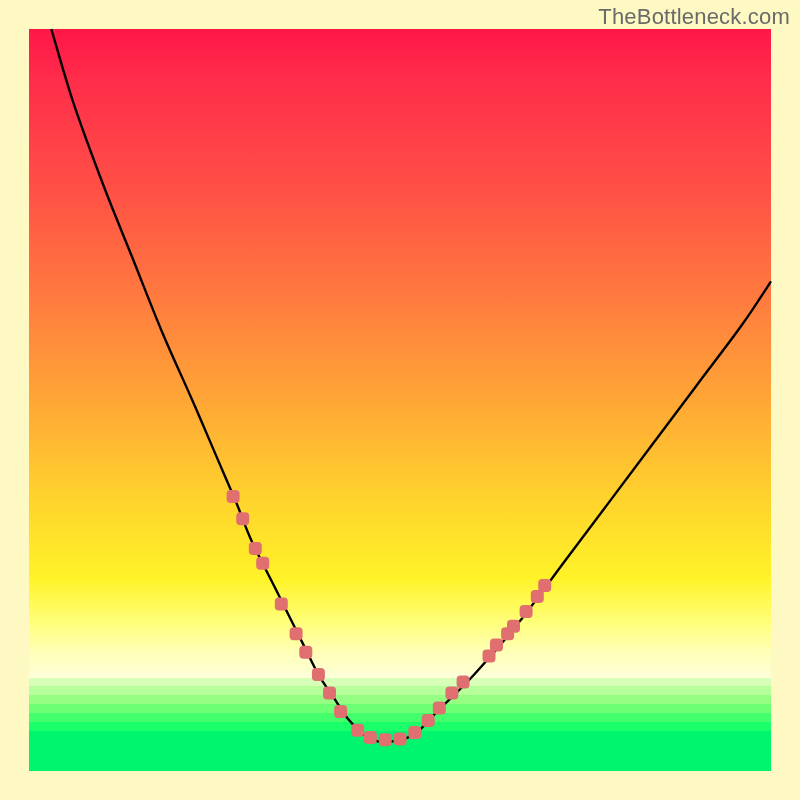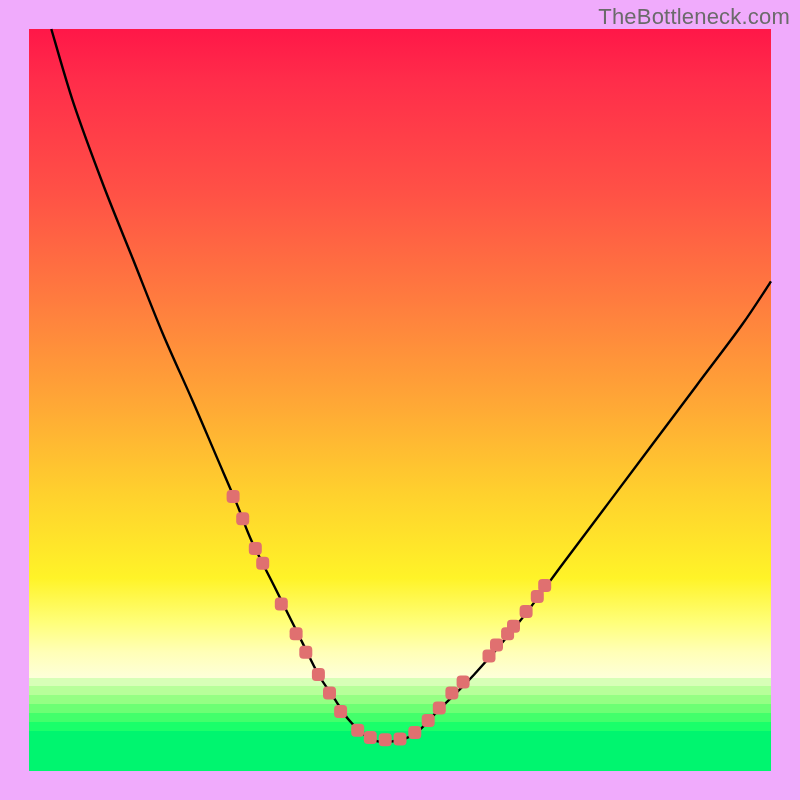--- a/index.html
+++ b/index.html
@@ -10,21 +10,21 @@
     background: #000;
     overflow: hidden;
     font-family: Arial, Helvetica, sans-serif;
   }
   .frame {
     position: absolute;
     left: 0;
     top: 0;
     width: 800px;
     height: 800px;
-    background: #f0abfc;
+    background: #fef9c3;
   }
   .plot-area {
     position: absolute;
     left: 29px;
     top: 29px;
     width: 742px;
     height: 742px;
     
     background: linear-gradient(
       to bottom,

